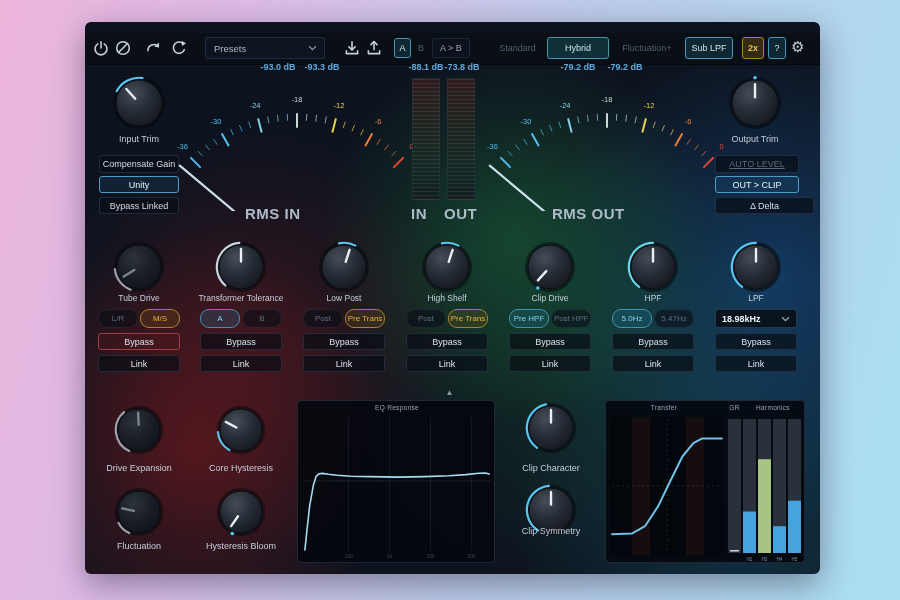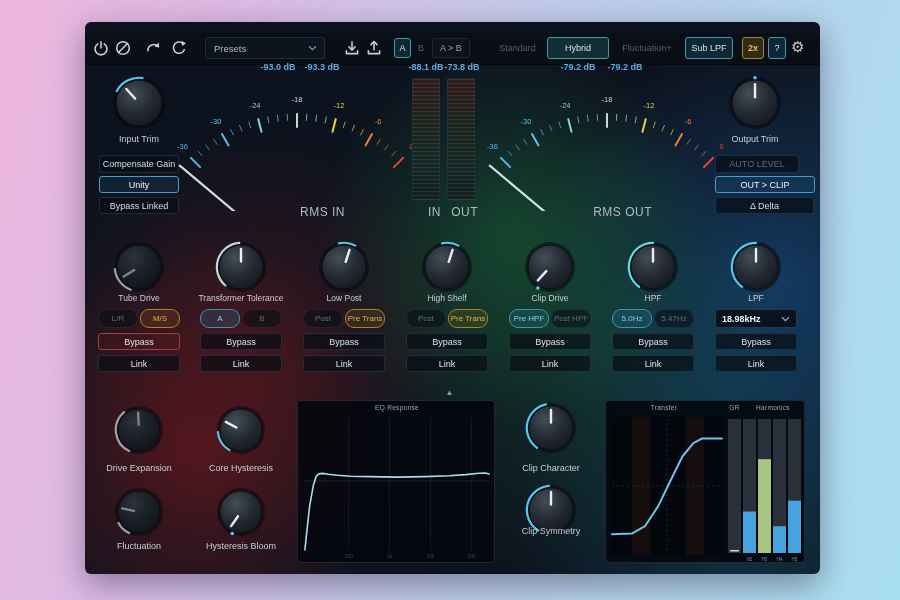--- a/index.html
+++ b/index.html
@@ -37,27 +37,27 @@
           font-size:9px; border-radius:3px; cursor:pointer; }
   .dimtext { color:#50606f; }
   .tealpill { background:rgba(32,110,126,.35); border:1px solid #3e9aa8; color:#c2e7ee; }
   .tealbox  { background:rgba(28,88,112,.35); border:1px solid #4397b8; color:#cfe6ef; }
   .goldbox  { background:rgba(116,88,22,.4);  border:1px solid #a8852e; color:#e8c05a; }
   .plainbox { background:rgba(13,20,32,.6); border:1px solid rgba(70,90,120,.3); color:#98a6b4; }
   .gear { position:absolute; left:706px; top:5px; font-size:15px; color:#c0cad2; cursor:pointer; }
 
   .klabel { position:absolute; font-size:9px; color:#c4cfda; text-align:center; white-space:nowrap; }
   .readout { position:absolute; top:40px; width:60px; text-align:center; font-size:9px; font-weight:bold; color:#5fa8dc; }
-  .mlabel { position:absolute; top:183px; font-size:12px; color:#aebac6; text-align:right; letter-spacing:.5px; }
+  .mlabel { position:absolute; top:183px; font-size:15px; color:#aebac6; text-align:left; letter-spacing:.5px;font-weight:bold; }
 
   .btn { position:absolute; display:flex; align-items:center; justify-content:center;
          font-size:9px; color:#d6dde6; background:rgba(9,14,22,.72);
          border:1px solid rgba(74,94,124,.35); border-radius:3px; cursor:pointer; }
   .btn.act-blue { border-color:#4a9cc8; background:rgba(30,90,130,.22); color:#e8f2f8; }
-  .btn.disabled { color:#5a6a7a; }
+  .btn.disabled { color:#5a6a7a;text-decoration:underline; }
 
   .pcol { position:absolute; top:219px; width:88px; }
   .pcol .kwrap { width:52px; height:52px; margin:0 auto; }
   .pcol .plabel { margin-top:0; font-size:8.5px; color:#c4cfda; text-align:center; white-space:nowrap; }
   .toggle { display:flex; gap:2px; margin:6px 3px 0 3px; height:19px; }
   .tcell { flex:1; display:flex; align-items:center; justify-content:center; font-size:8px;
            border:1px solid rgba(70,90,120,.28); background:rgba(8,13,20,.6); color:#5f6e80;
            border-radius:9px; cursor:pointer; white-space:nowrap; }
   .tcell.gold { color:#e6ae43; border-color:#a9822c; background:rgba(130,95,25,.22); }
   .tcell.teal { color:#7fd2e8; border-color:#3f93b2; background:rgba(35,115,150,.25); }
@@ -276,21 +276,21 @@
   <div style="position: absolute; left: 643px; top: 54px; width: 54px; height: 54px;"><svg width="54" height="54" viewBox="0 0 54 54">
         <circle cx="27" cy="27" r="26" fill="rgba(6,9,13,0.55)"></circle>
         <circle cx="27" cy="27" r="23" fill="url(#knobGrad)" stroke="#0b0e13" stroke-width="1"></circle>
         <line x1="27.0" y1="21.3" x2="27.0" y2="8.1" stroke="#e9eff4" stroke-width="2.4" opacity="1" stroke-linecap="round"></line>
         <circle cx="27.0" cy="1.8" r="1.8" fill="#58c8f0"></circle>
       </svg></div>
   <div class="klabel" style="left:628px; top:112px; width:84px">Output Trim</div>
   <div class="btn disabled" style="left:630px; top:133px; width:84px; height:18px">
       <span>AUTO LEVEL</span>
     </div>
-  <div class="btn act-blue" style="left:630px; top:154px; width:100px; height:17px">
+  <div class="btn act-blue" style="left:630px; top:154px; width:84px; height:17px">
       <span>OUT &gt; CLIP</span>
     </div>
   <div class="btn" style="left:630px; top:175px; width:99px; height:17px">
       <span>Δ Delta</span>
     </div>
 
   <div class="pcol" style="left:10px">
     <div class="kwrap" style="width: 52px; height: 52px;"><svg width="52" height="52" viewBox="0 0 52 52">
           <circle cx="26" cy="26" r="25" fill="rgba(6,9,13,0.55)"></circle>
           <circle cx="26" cy="26" r="22" fill="url(#knobGrad)" stroke="#0b0e13" stroke-width="1"></circle>

